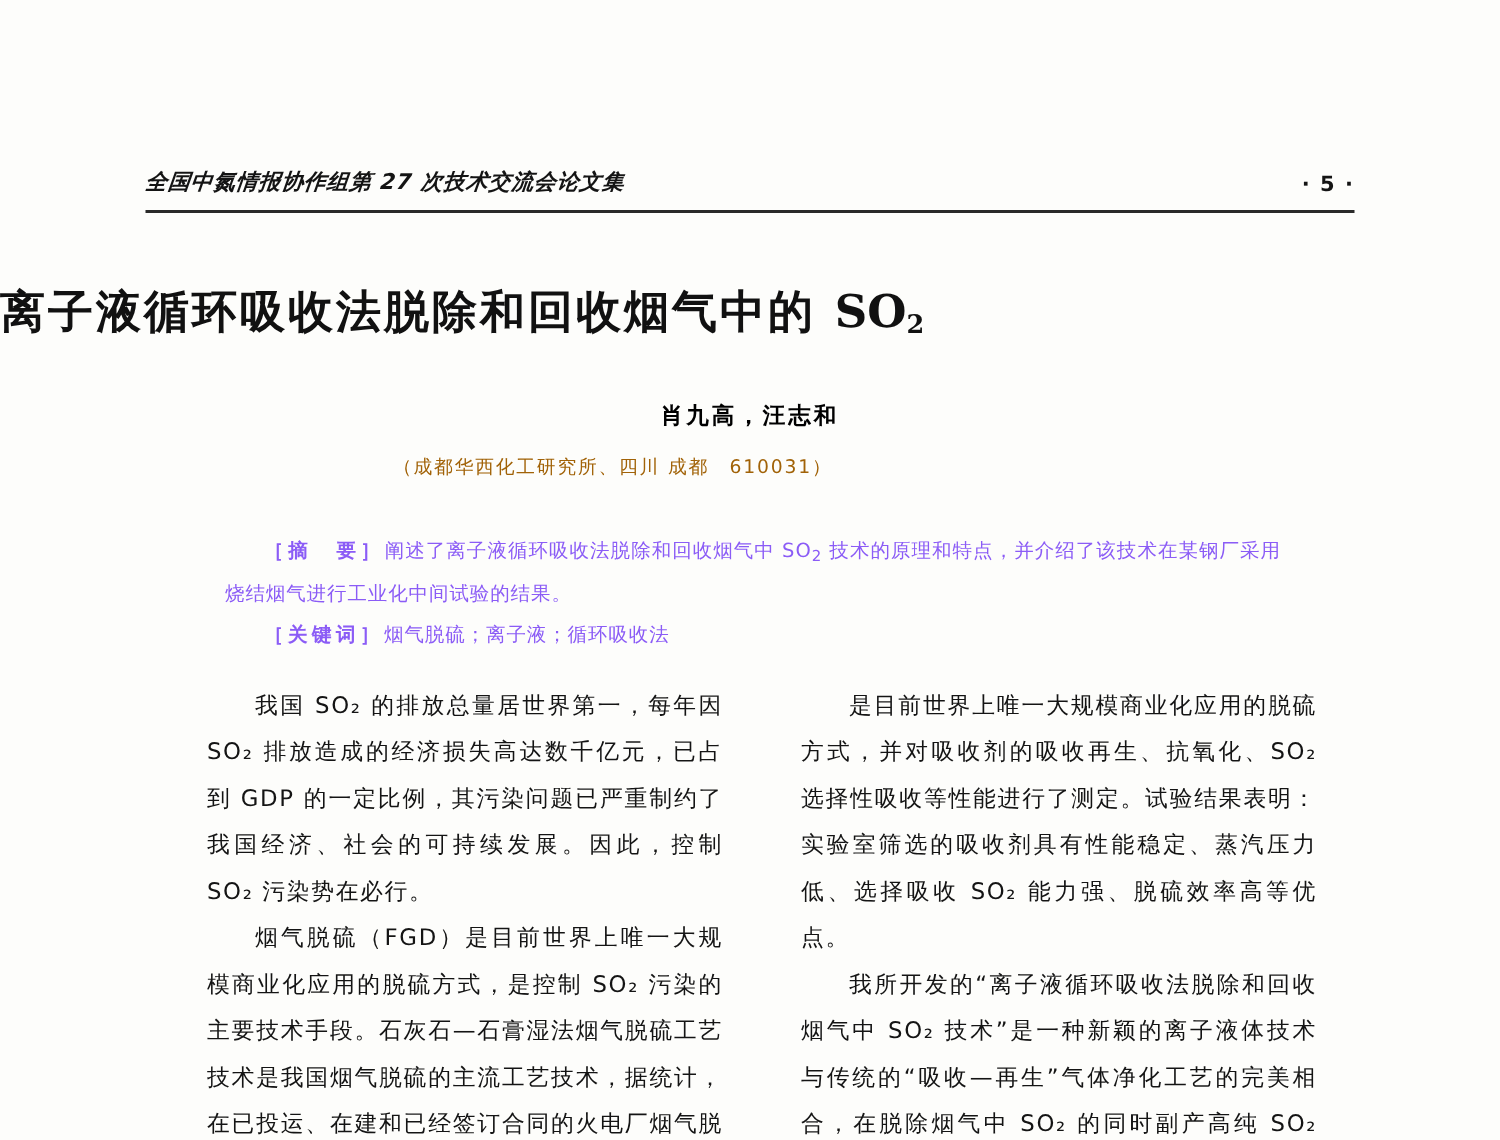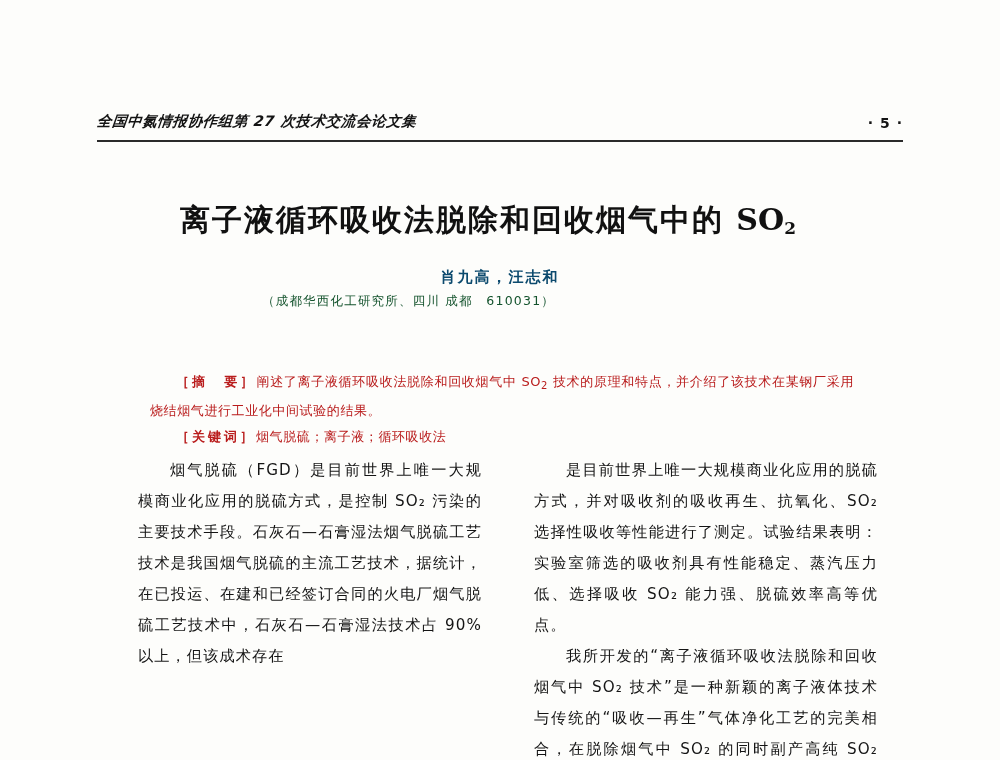--- a/index.html
+++ b/index.html
@@ -53,23 +53,23 @@
     top: 140px;
     width: 806px;
     height: 0;
     border-top: 2px solid #2a2a2a;
   }
 
   
   .doc-title {
     position: absolute;
     left: 0;
-    top: 200px;
+    top: 188px;
     width: 796px;
-    text-align: right;
+    text-align: left;
     font-size: 30px;
     font-weight: bold;
     letter-spacing: 2px;
     color: #111;
   }
   .doc-title .sub {
     font-size: 17px;
     vertical-align: -4px;
     letter-spacing: 0;
   }
@@ -80,43 +80,43 @@
 
   .authors {
     position: absolute;
     left: 0;
     top: 268px;
     width: 1000px;
     text-align: center;
     font-size: 15px;
     font-weight: bold;
     letter-spacing: 2px;
-    color: #0c4a6e;
+    color: #000000;
   }
   .affiliation {
     position: absolute;
     left: 0;
-    top: 293px;
+    top: 303px;
     width: 817px;
     text-align: center;
     font-size: 12.5px;
     letter-spacing: 1.2px;
-    color: #14532d;
+    color: #a16207;
   }
 
   
   .abstract {
     position: absolute;
     left: 150px;
-    top: 369px;
+    top: 355px;
     width: 704px;
     font-size: 13px;
     line-height: 25px;
     letter-spacing: 0.6px;
-    color: #b91c1c;
+    color: #8b5cf6;
     text-align: justify;
   }
   .abstract .tag {
     font-weight: bold;
     letter-spacing: 3px;
   }
   .abstract p {
     margin: 0;
   }
   .abstract p.first {
@@ -172,20 +172,21 @@
   <div class="authors">肖九高，汪志和</div>
   <div class="affiliation">（成都华西化工研究所、四川 成都　610031）</div>
 
   <div class="abstract">
     <p class="first"><span class="tag">［摘　要］</span><span>阐述了离子液循环吸收法脱除和回收烟气中 SO</span><span class="sub">2</span><span> 技术的原理和特点，并介绍了该技术在某钢厂采用烧结烟气进行工业化中间试验的结果。</span></p>
     <p class="kw"><span class="tag">［关键词］</span><span>烟气脱硫；离子液；循环吸收法</span></p>
   </div>
 
   <div class="columns">
     <div class="col">
+      <p>我国 SO₂ 的排放总量居世界第一，每年因 SO₂ 排放造成的经济损失高达数千亿元，已占到 GDP 的一定比例，其污染问题已严重制约了我国经济、社会的可持续发展。因此，控制 SO₂ 污染势在必行。</p>
       <p>烟气脱硫（FGD）是目前世界上唯一大规模商业化应用的脱硫方式，是控制 SO₂ 污染的主要技术手段。石灰石—石膏湿法烟气脱硫工艺技术是我国烟气脱硫的主流工艺技术，据统计，在已投运、在建和已经签订合同的火电厂烟气脱硫工艺技术中，石灰石—石膏湿法技术占 90% 以上，但该成术存在</p>
     </div>
     <div class="col">
       <p>是目前世界上唯一大规模商业化应用的脱硫方式，并对吸收剂的吸收再生、抗氧化、SO₂ 选择性吸收等性能进行了测定。试验结果表明：实验室筛选的吸收剂具有性能稳定、蒸汽压力低、选择吸收 SO₂ 能力强、脱硫效率高等优点。</p>
       <p>我所开发的“离子液循环吸收法脱除和回收烟气中 SO₂ 技术”是一种新颖的离子液体技术与传统的“吸收—再生”气体净化工艺的完美相合，在脱除烟气中 SO₂ 的同时副产高纯 SO₂ 气体，副产的高纯 SO₂ 气体又是液体 SO₂、硫酸、硫磺和其他硫化工产品的优良原料。技术具</p>
     </div>
   </div>
 
 </div>
 

